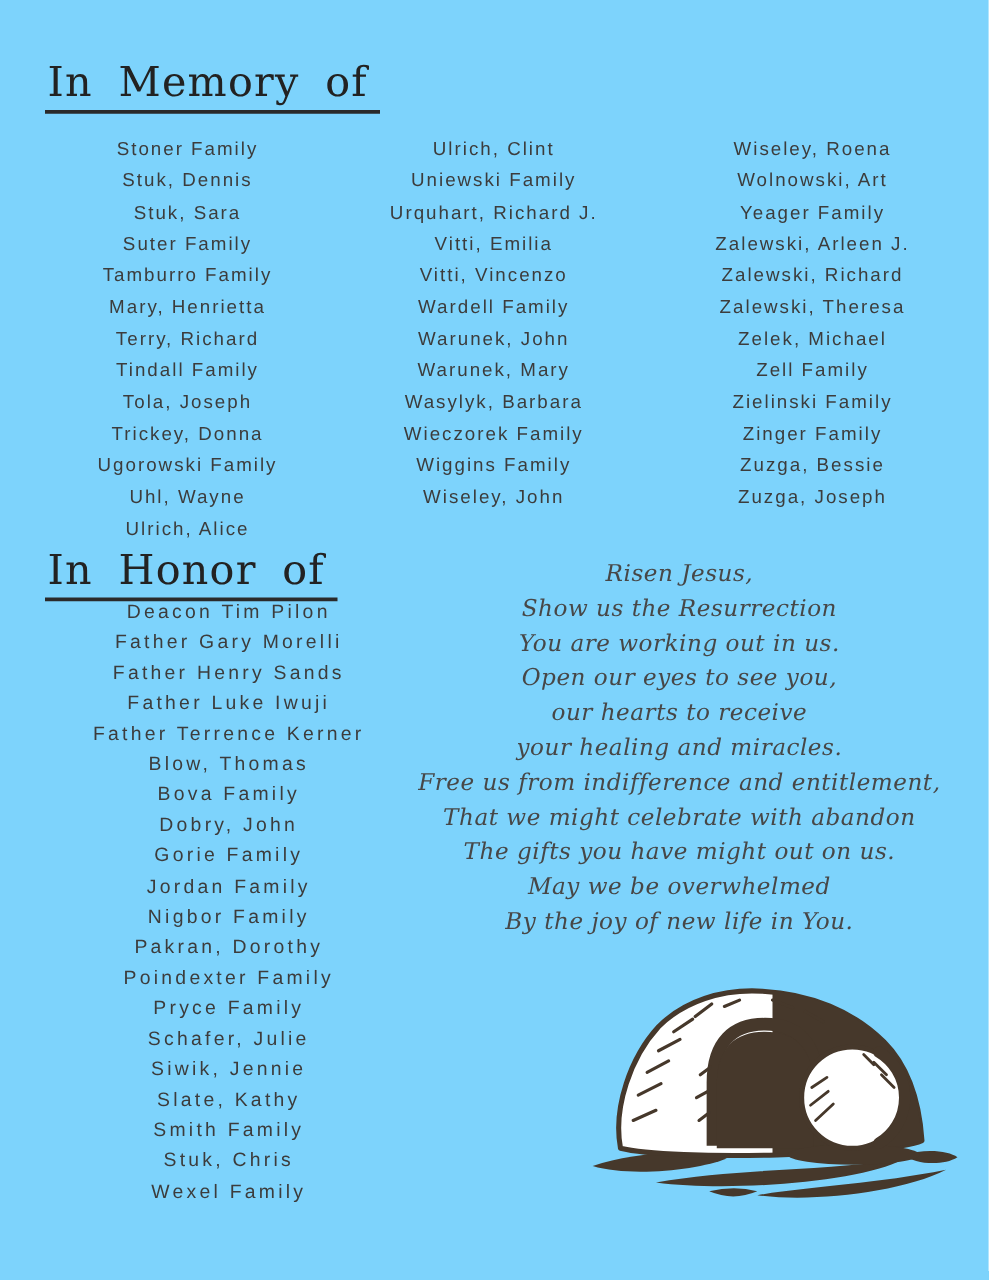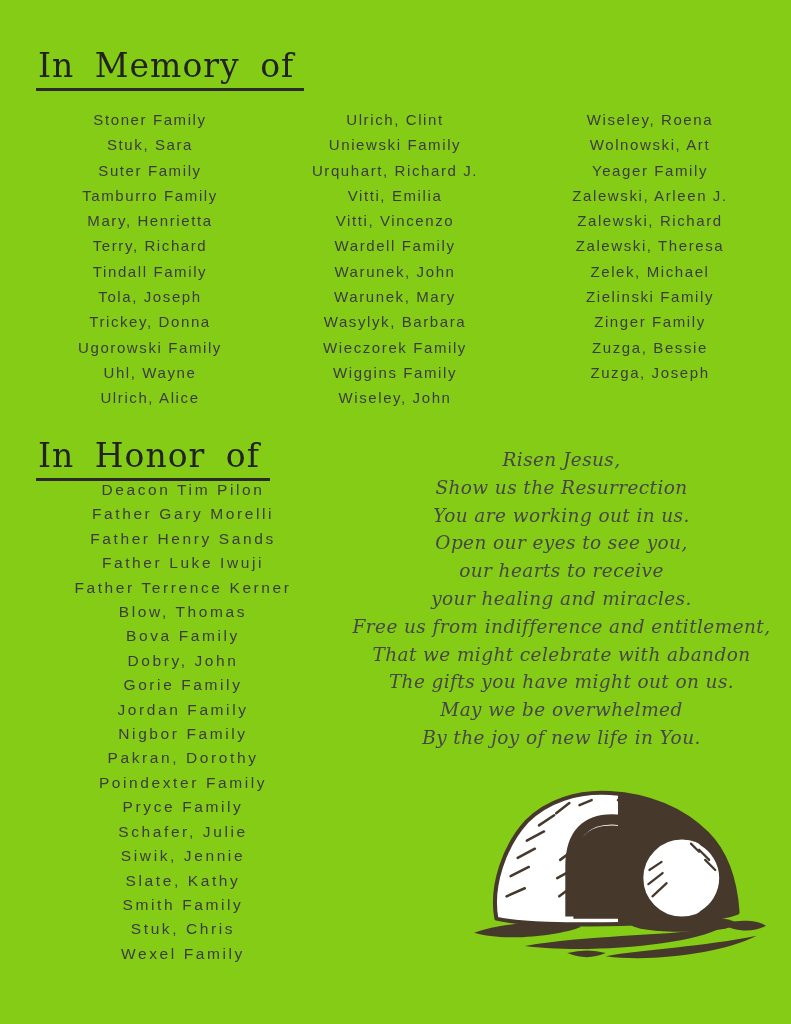--- a/index.html
+++ b/index.html
@@ -4,21 +4,21 @@
 <style>
   html, body {
     margin: 0;
     padding: 0;
     background: #ffffff;
   }
   .page {
     position: relative;
     width: 791px;
     height: 1024px;
-    background: #84cc16;
+    background: #7dd3fc;
     overflow: hidden;
     font-family: "Liberation Sans", sans-serif;
   }
   .section-title {
     position: absolute;
     display: inline-block;
     font-family: "DejaVu Serif", serif;
     font-size: 33px;
     font-weight: 500;
     color: #222222;
@@ -54,21 +54,21 @@
     width: 290px;
     text-align: center;
   }
   .honor-list .name-item {
     font-size: 15.5px;
     line-height: 24.4px;
     letter-spacing: 2.6px;
   }
   .prayer {
     position: absolute;
-    left: 334px;
+    left: 316px;
     top: 446px;
     width: 455px;
     text-align: center;
   }
   .prayer-line {
     font-family: "DejaVu Serif", serif;
     font-style: italic;
     font-size: 18.5px;
     line-height: 27.8px;
     letter-spacing: 0.4px;
@@ -87,20 +87,21 @@
 </head>
 <body>
 
 <div class="page">
 
   <h1 class="section-title memory-title">In Memory of</h1>
 
   <div class="memory-grid">
     <div class="name-col">
         <div class="name-item">Stoner Family</div>
+        <div class="name-item">Stuk, Dennis</div>
         <div class="name-item">Stuk, Sara</div>
         <div class="name-item">Suter Family</div>
         <div class="name-item">Tamburro Family</div>
         <div class="name-item">Mary, Henrietta</div>
         <div class="name-item">Terry, Richard</div>
         <div class="name-item">Tindall Family</div>
         <div class="name-item">Tola, Joseph</div>
         <div class="name-item">Trickey, Donna</div>
         <div class="name-item">Ugorowski Family</div>
         <div class="name-item">Uhl, Wayne</div>
@@ -121,20 +122,21 @@
         <div class="name-item">Wiseley, John</div>
       </div>
     <div class="name-col">
         <div class="name-item">Wiseley, Roena</div>
         <div class="name-item">Wolnowski, Art</div>
         <div class="name-item">Yeager Family</div>
         <div class="name-item">Zalewski, Arleen J.</div>
         <div class="name-item">Zalewski, Richard</div>
         <div class="name-item">Zalewski, Theresa</div>
         <div class="name-item">Zelek, Michael</div>
+        <div class="name-item">Zell Family</div>
         <div class="name-item">Zielinski Family</div>
         <div class="name-item">Zinger Family</div>
         <div class="name-item">Zuzga, Bessie</div>
         <div class="name-item">Zuzga, Joseph</div>
       </div>
   </div>
 
   <h1 class="section-title honor-title">In Honor of</h1>
 
   <div class="honor-list">

